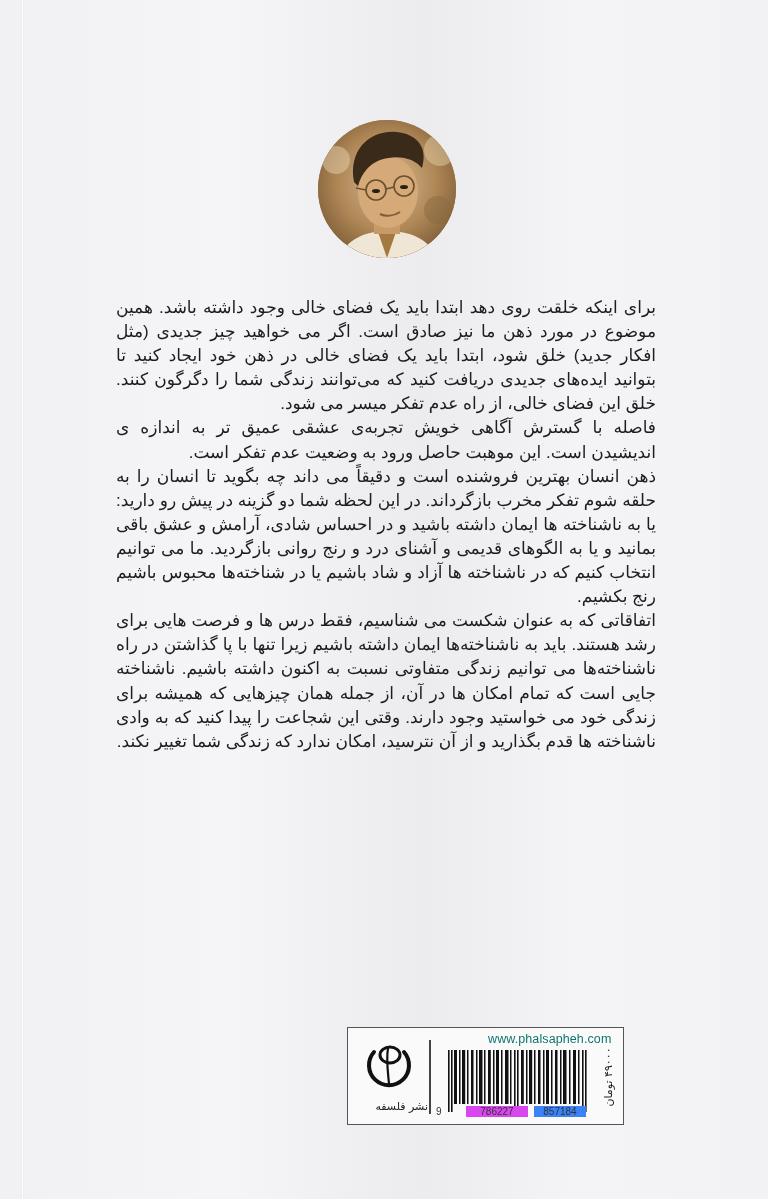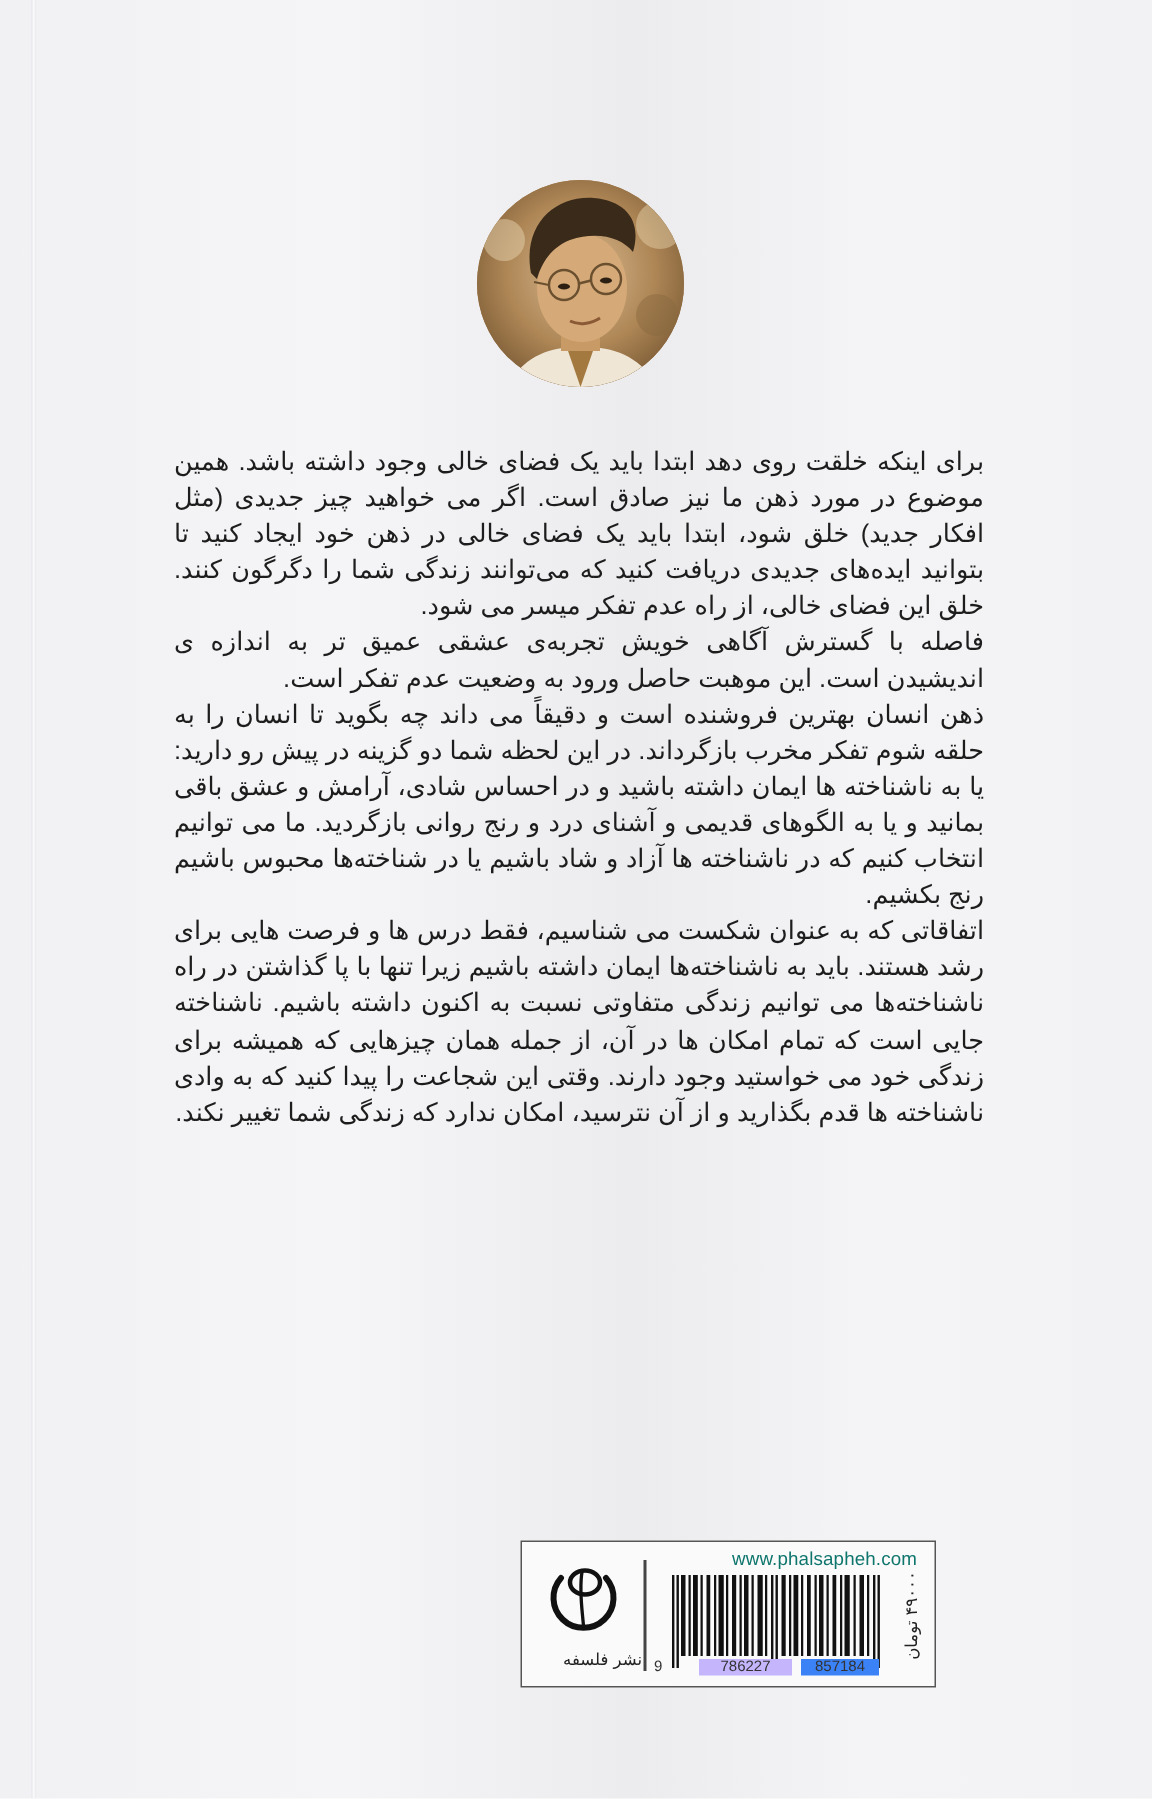--- a/index.html
+++ b/index.html
@@ -125,21 +125,21 @@
       color: #333;
     }
     .isbn-left {
       position: absolute;
       left: 30px;
       top: 78px;
       width: 60px;
       font-family: "Liberation Sans", sans-serif;
       font-size: 10px;
       color: #333;
-      background: #c4b5fd;
+      background: #d946ef;
       text-align: center;
       padding: 0 1px;
     }
     .isbn-right {
       position: absolute;
       left: 98px;
       top: 78px;
       width: 52px;
       font-family: "Liberation Sans", sans-serif;
       font-size: 10px;

